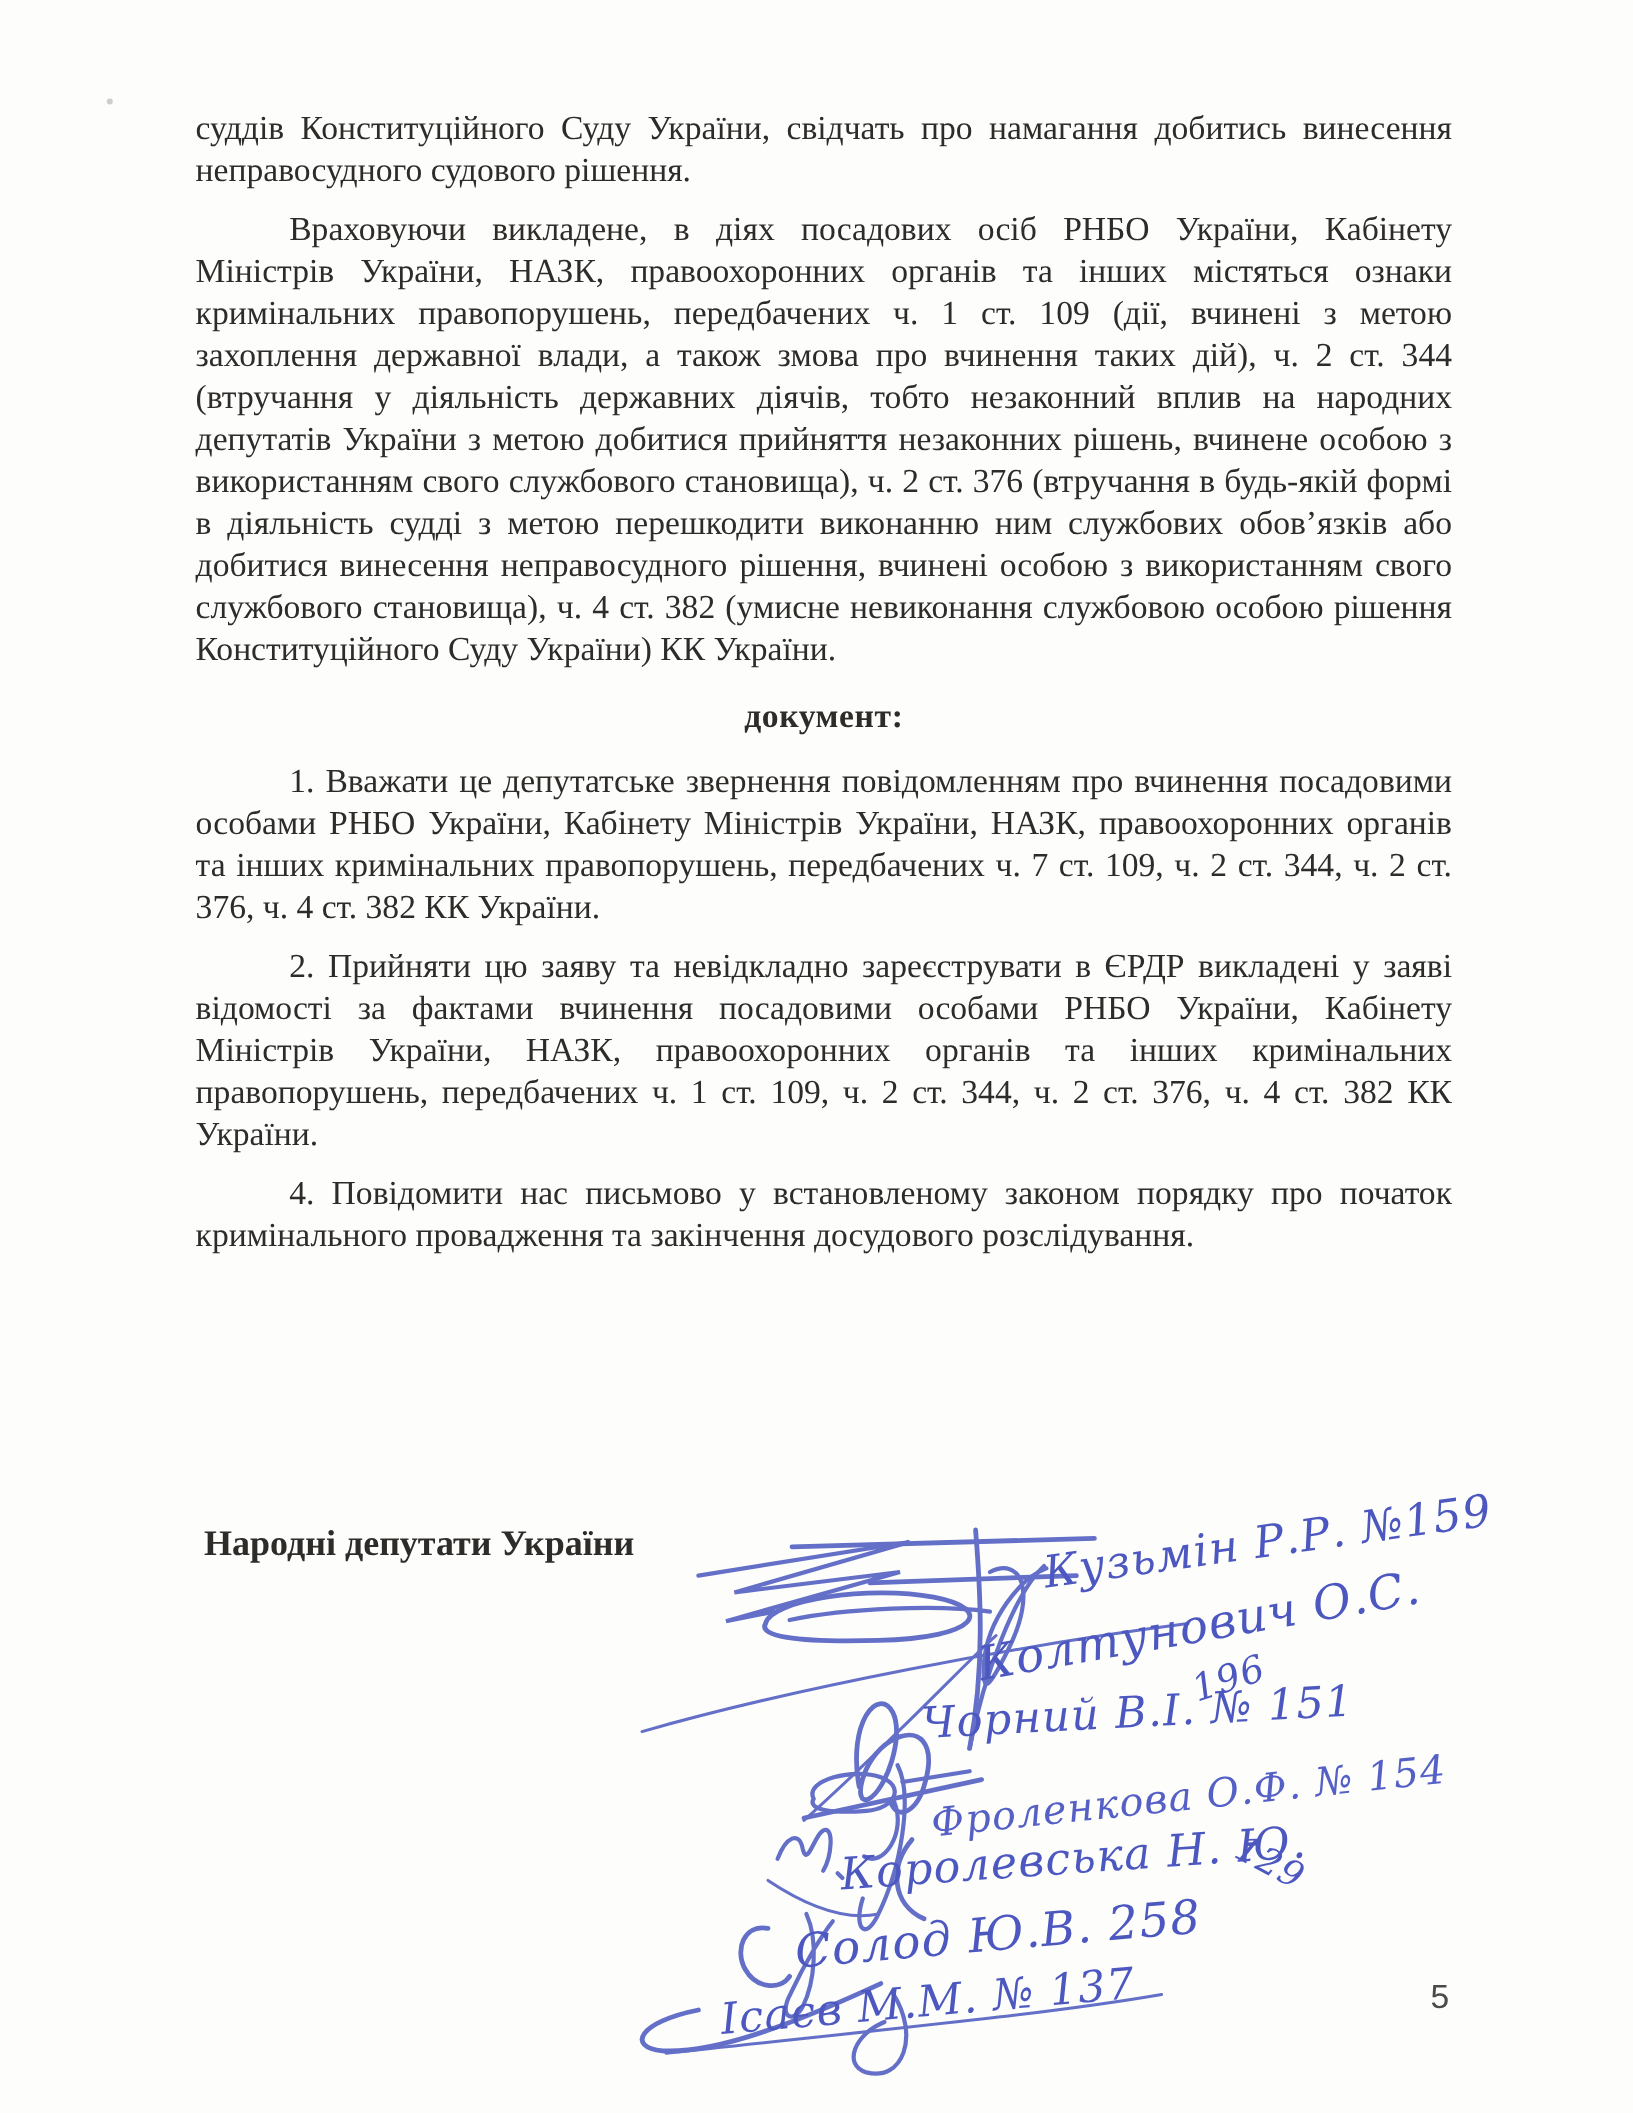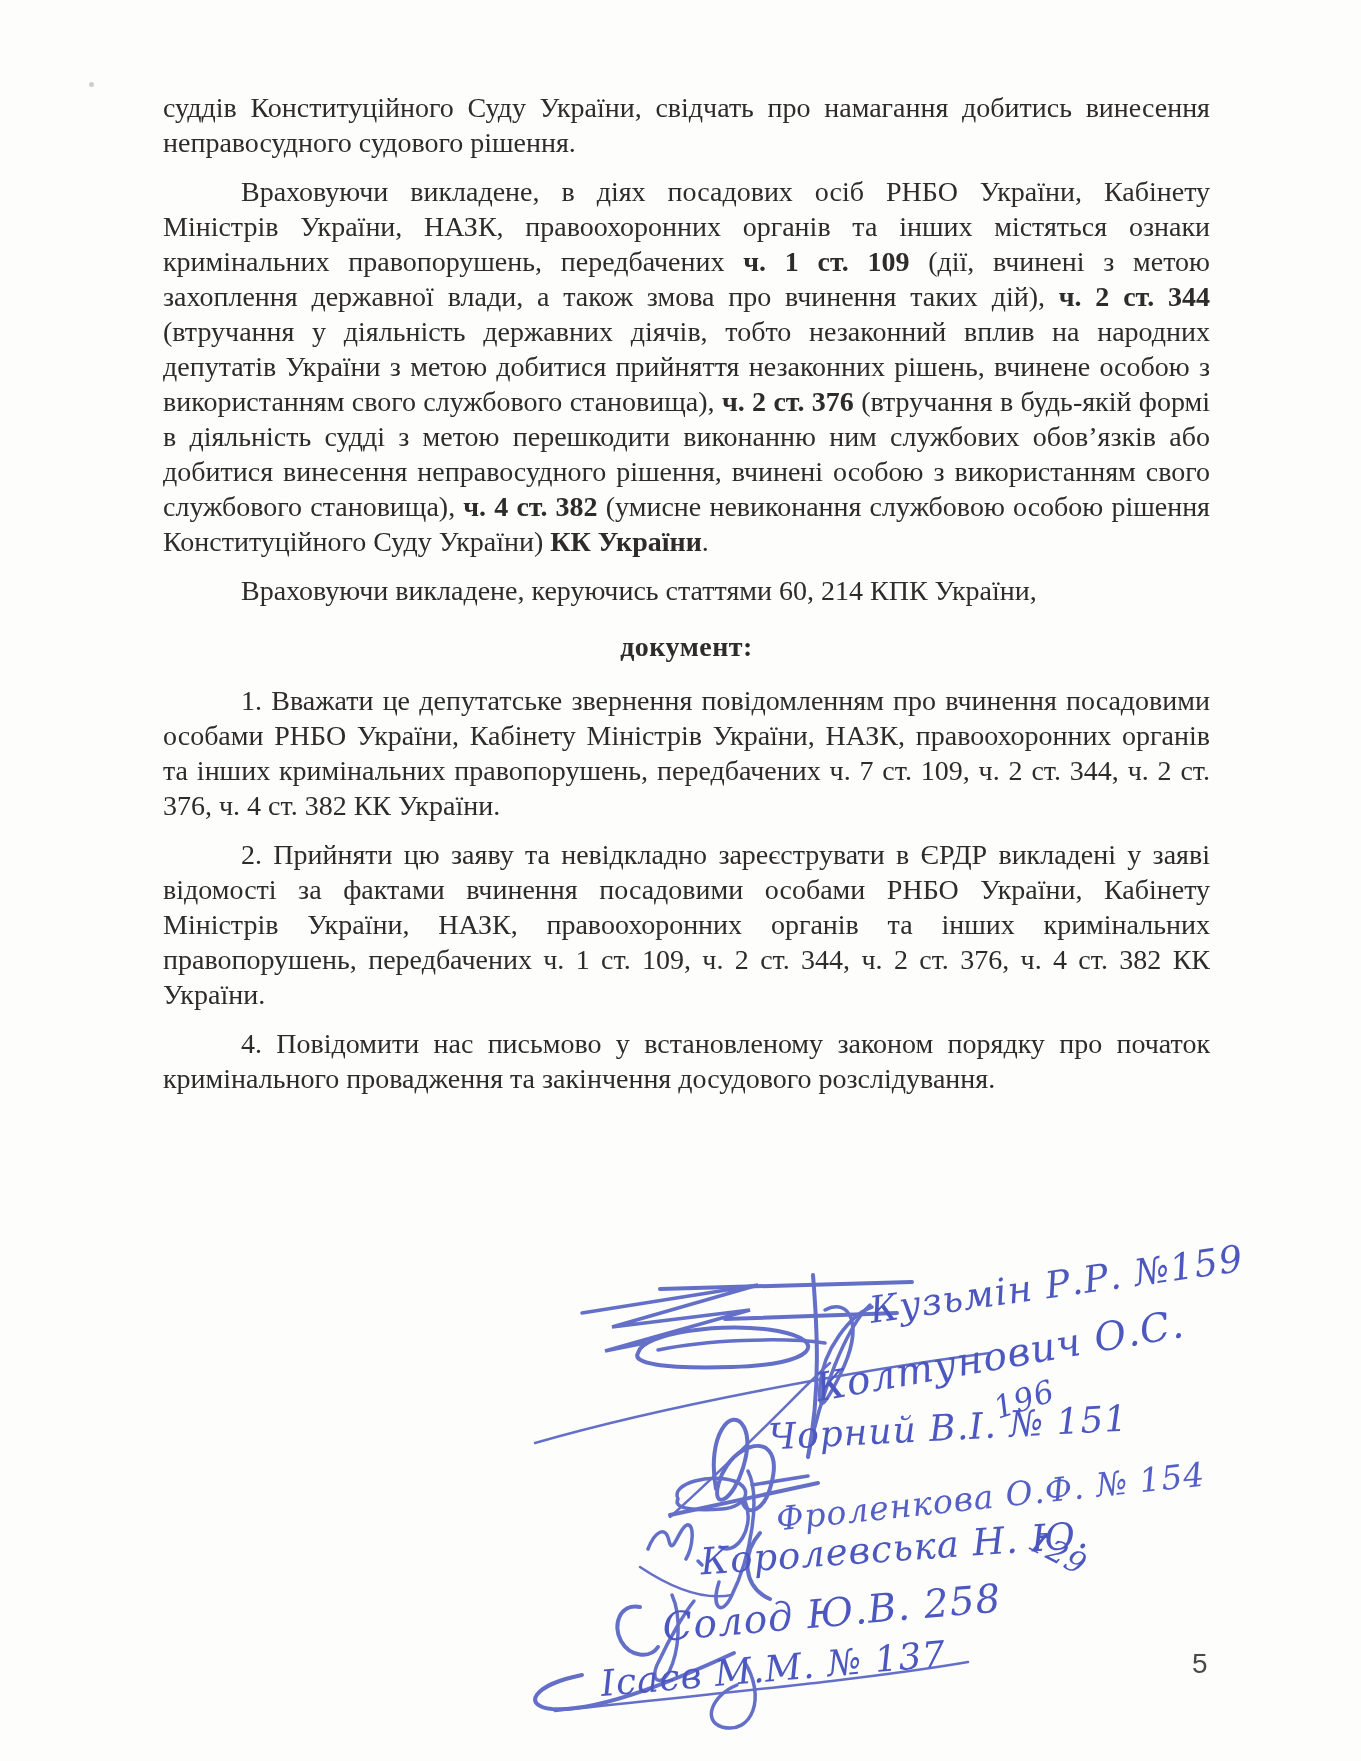--- a/index.html
+++ b/index.html
@@ -15,21 +15,21 @@
     position:absolute;left:163px;top:90px;width:1047px;
     font-size:28px;line-height:35px;color:#2e2c29;
     text-align:justify;
   }
   .doc p{margin:0 0 14px 0;text-indent:78px;}
   .doc p.cont{text-indent:0;}
   .doc .heading{
     text-align:center;text-indent:0;font-weight:bold;
     margin:21px 0 19px 0;letter-spacing:.5px;
   }
-  .b{font-weight:bold;}
+  .b{font-weight:normal;}
   .signoff{
     position:absolute;left:170px;top:1270px;
     font-size:30px;font-weight:bold;color:#2e2c29;white-space:nowrap;
   }
   .pagenum{
     position:absolute;left:1192px;top:1648px;
     font-family:"Liberation Sans", sans-serif;
     font-size:28px;color:#4a4a4a;
   }
   
@@ -55,29 +55,29 @@
 
 <div class="page">
 
   <div class="speck"></div>
 
   <div class="doc">
     <p class="cont">суддів Конституційного Суду України, свідчать про намагання добитись винесення неправосудного судового рішення.</p>
 
     <p><span>Враховуючи викладене, в діях посадових осіб РНБО України, Кабінету Міністрів України, НАЗК, правоохоронних органів та інших містяться ознаки кримінальних правопорушень, передбачених </span><span class="b">ч. 1 ст. 109</span><span> (дії, вчинені з метою захоплення державної влади, а також змова про вчинення таких дій), </span><span class="b">ч. 2 ст. 344</span><span> (втручання у діяльність державних діячів, тобто незаконний вплив на народних депутатів України з метою добитися прийняття незаконних рішень, вчинене особою з використанням свого службового становища), </span><span class="b">ч. 2 ст. 376</span><span> (втручання в будь-якій формі в діяльність судді з метою перешкодити виконанню ним службових обов’язків або добитися винесення неправосудного рішення, вчинені особою з використанням свого службового становища), </span><span class="b">ч. 4 ст. 382</span><span> (умисне невиконання службовою особою рішення Конституційного Суду України) </span><span class="b">КК України</span><span>.</span></p>
 
-    <p>Враховуючи викладене, керуючись статтями 60, 214 КПК України,</p>
 
     <p class="heading">документ:</p>
 
     <p>1. Вважати це депутатське звернення повідомленням про вчинення посадовими особами РНБО України, Кабінету Міністрів України, НАЗК, правоохоронних органів та інших кримінальних правопорушень, передбачених ч. 7 ст. 109, ч. 2 ст. 344, ч. 2 ст. 376, ч. 4 ст. 382 КК України.</p>
     <p>2. Прийняти цю заяву та невідкладно зареєструвати в ЄРДР викладені у заяві відомості за фактами вчинення посадовими особами РНБО України, Кабінету Міністрів України, НАЗК, правоохоронних органів та інших кримінальних правопорушень, передбачених ч. 1 ст. 109, ч. 2 ст. 344, ч. 2 ст. 376, ч. 4 ст. 382 КК України.</p>
     <p>4. Повідомити нас письмово у встановленому законом порядку про початок кримінального провадження та закінчення досудового розслідування.</p>
   </div>
 
+  <div class="signoff">Народні депутати України</div>
 
   <div class="sig-layer">
     <svg class="sig-strokes" width="760" height="510" viewBox="0 0 760 510" fill="none" stroke="#4f5cc2" stroke-width="3.5" stroke-linecap="round" opacity="0.88">
 
       <g>
         <path d="M62 58 L238 30 L92 72 L230 55 L85 96 L125 88"></path>
         <path d="M140 34 L392 27" stroke-width="4"></path>
         <path d="M205 64 L377 58" stroke-width="4"></path>
         <path d="M293 20 C297 70 301 135 288 202" stroke-width="4"></path>
         <path d="M288 202 C300 140 326 72 350 50"></path>

